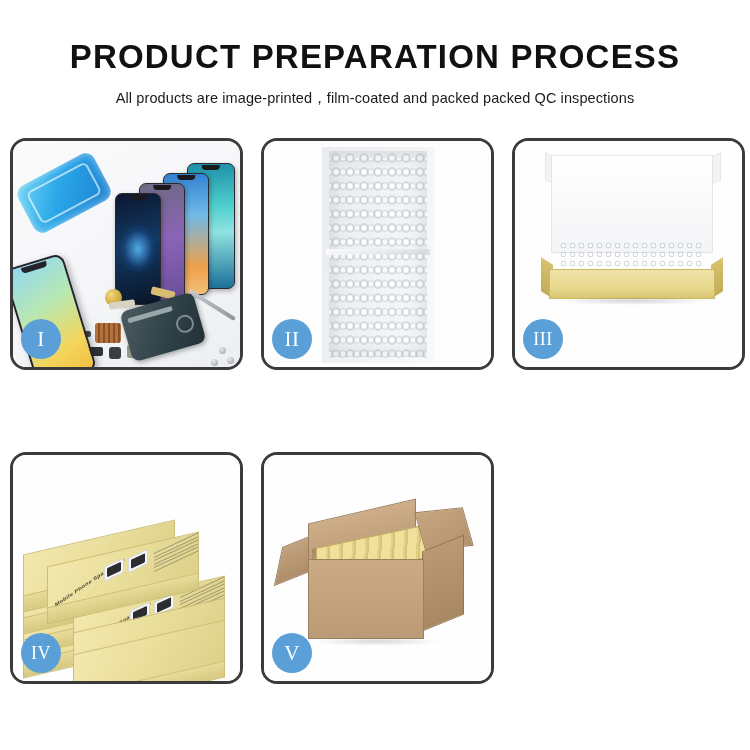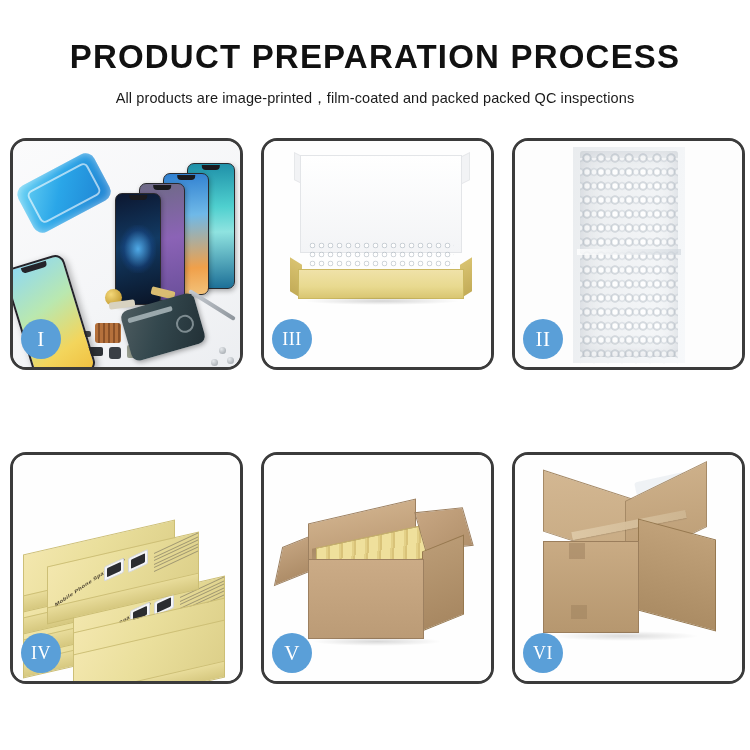--- a/index.html
+++ b/index.html
@@ -326,41 +326,41 @@
           <span class="part flex8"></span>
           <span class="tweezer"></span>
           <span class="screw" style="left:206px;top:206px"></span>
           <span class="screw" style="left:214px;top:216px"></span>
           <span class="screw" style="left:198px;top:218px"></span>
         </div>
         <div class="badge">I</div>
       </div>
 
       <div class="panel">
+        <div class="stage p2">
+          <div class="wrapsheet"></div>
+          <div class="bubbles"></div>
+          <div class="bubbles2"></div>
+          <div class="wrapseam"></div>
+        </div>
+        <div class="badge">II</div>
+      </div>
+
+      <div class="panel">
         <div class="stage p3">
           <div class="m-lid-l"></div>
           <div class="m-lid-r"></div>
           <div class="m-lid"></div>
           <div class="m-inner"></div>
           <div class="m-side-l"></div>
           <div class="m-side-r"></div>
           <div class="m-front"></div>
           <div class="m-shadow"></div>
         </div>
         <div class="badge sm">III</div>
-      </div>
-
-      <div class="panel">
-        <div class="stage p2">
-          <div class="wrapsheet"></div>
-          <div class="bubbles"></div>
-          <div class="bubbles2"></div>
-          <div class="wrapseam"></div>
-        </div>
-        <div class="badge">II</div>
       </div>
     </div>
 
     <div class="row">
 
       <div class="panel">
         <div class="stage p4">
 
           <div class="sbox" style="left:10px;top:148px">
             <div class="front"></div>
@@ -440,30 +440,16 @@
           <div class="c-inner-back"></div>
           <div class="c-contents"></div>
           <div class="c-flap-right"></div>
           <div class="c-side"></div>
           <div class="c-body"></div>
           <div class="c-shadow"></div>
         </div>
         <div class="badge">V</div>
       </div>
 
-      <div class="panel">
-        <div class="stage p6">
-          <div class="s-wrap"></div>
-          <div class="s-top"></div>
-          <div class="s-top2"></div>
-          <div class="s-tape"></div>
-          <div class="s-right"></div>
-          <div class="s-front"></div>
-          <div class="s-tab1"></div>
-          <div class="s-tab2"></div>
-          <div class="s-shadow"></div>
-        </div>
-        <div class="badge sm">VI</div>
-      </div>
     </div>
 
   </div>
 </div>
 
 </body></html>

